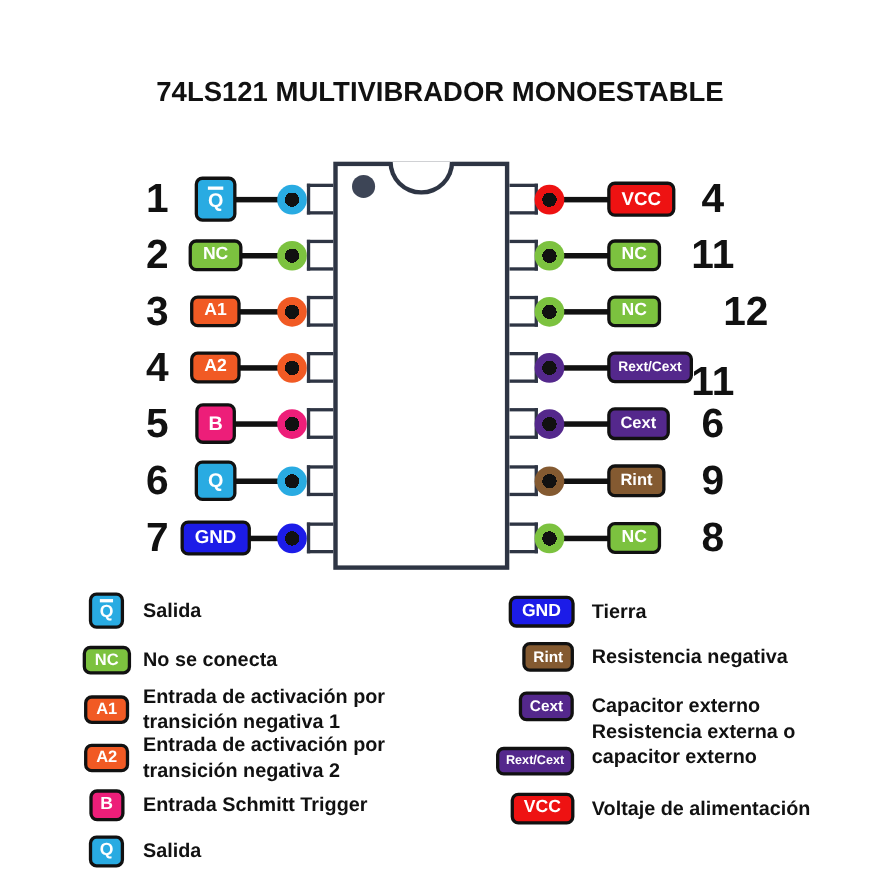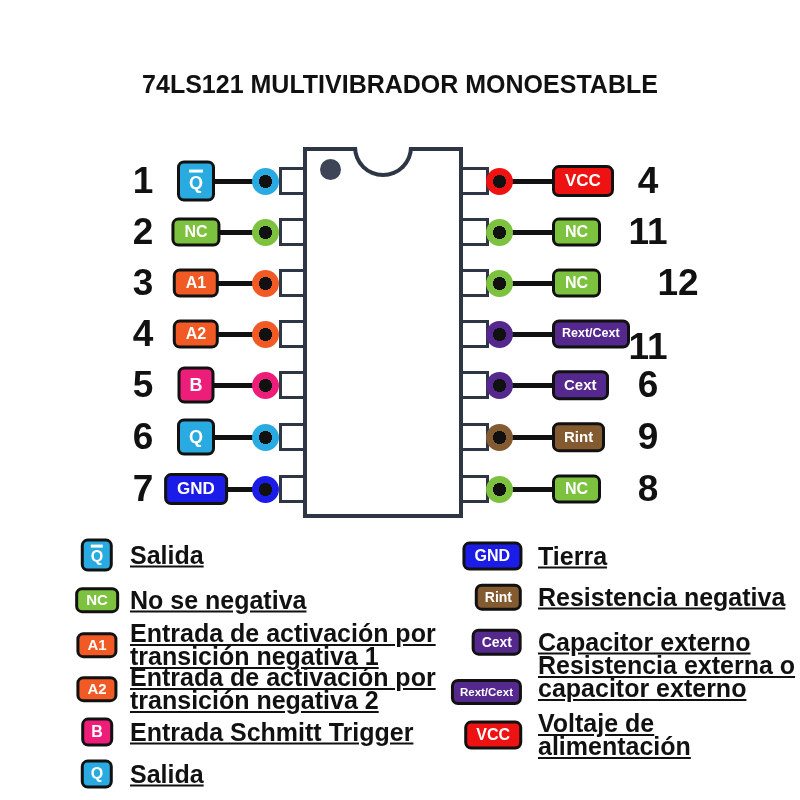--- a/index.html
+++ b/index.html
@@ -19,22 +19,22 @@
   .pin-num{position:absolute;width:60px;text-align:center;font-size:37px;font-weight:800;line-height:40px;}
   .wire{position:absolute;height:5px;background:#111;z-index:1;}
   .stub{position:absolute;width:26px;height:28px;background:#fff;box-sizing:border-box;
         border:3.5px solid #2e3544;z-index:2;}
   .stub.l{border-right:none;}
   .stub.r{border-left:none;}
   .dot{position:absolute;width:27px;height:27px;border-radius:50%;z-index:2;}
   .badge{position:absolute;z-index:4;color:#fff;font-weight:800;border:3px solid #111;
          border-radius:7px;white-space:nowrap;line-height:1.05;text-align:center;}
   .ov{display:inline-block;border-top:3px solid #fff;padding-top:1px;line-height:1;}
-  .leg-text{position:absolute;font-size:25px;font-weight:800;line-height:23px;
-            white-space:pre-line;transform:translateY(-50%);text-decoration:underline;}
+  .leg-text{position:absolute;font-size:18px;font-weight:800;line-height:23px;
+            white-space:pre-line;transform:translateY(-50%);}
 </style>
 </head>
 <body>
 
 <div class="canvas">
   <div class="subtitle sub1">74LS121 MULTIVIBRADOR MONOESTABLE</div>
 
   <div class="chip">
     <div class="notch"></div>
     <div class="p1dot"></div>
@@ -109,21 +109,21 @@
       <div class="stub r" style="left: 463px; top: 475px;"></div>
       <div class="dot" style="left: 485.5px; top: 475.5px; background: radial-gradient(circle, rgb(17, 17, 17) 0px, rgb(17, 17, 17) 6.5px, rgb(124, 194, 63) 6.5px, rgb(124, 194, 63) 100%);"></div>
       <div class="wire" style="left: 498px; top: 486.5px; width: 60px; background: rgb(17, 17, 17);"></div>
       <div class="badge" style="left: 552px; top: 489px; transform: translateY(-50%); font-size: 16px; padding: 3px 10px; background: rgb(124, 194, 63);">NC</div>
       <div class="pin-num" style="left: 618px; top: 469px;">8</div>
     </div>
   <div id="legend-layer">
       <div class="badge leg" style="left: 97px; top: 555px; transform: translate(-50%, -50%); font-size: 16px; padding: 3px 7px; background: rgb(41, 171, 226);"><span class="ov">Q</span></div>
       <div class="leg-text" style="left: 130px; top: 555px;">Salida</div>
       <div class="badge leg" style="left: 97px; top: 600px; transform: translate(-50%, -50%); font-size: 15px; padding: 2px 8px; background: rgb(124, 194, 63);">NC</div>
-      <div class="leg-text" style="left: 130px; top: 600px;">No se negativa</div>
+      <div class="leg-text" style="left: 130px; top: 600px;">No se conecta</div>
       <div class="badge leg" style="left: 97px; top: 645px; transform: translate(-50%, -50%); font-size: 15px; padding: 2px 8px; background: rgb(241, 90, 36);">A1</div>
       <div class="leg-text" style="left: 130px; top: 645px;">Entrada de activación por
 transición negativa 1</div>
       <div class="badge leg" style="left: 97px; top: 689px; transform: translate(-50%, -50%); font-size: 15px; padding: 2px 8px; background: rgb(241, 90, 36);">A2</div>
       <div class="leg-text" style="left: 130px; top: 689px;">Entrada de activación por
 transición negativa 2</div>
       <div class="badge leg" style="left: 97px; top: 732px; transform: translate(-50%, -50%); font-size: 16px; padding: 3px 7px; background: rgb(237, 30, 121);">B</div>
       <div class="leg-text" style="left: 130px; top: 732px;">Entrada Schmitt Trigger</div>
       <div class="badge leg" style="left: 97px; top: 774px; transform: translate(-50%, -50%); font-size: 16px; padding: 3px 7px; background: rgb(41, 171, 226);">Q</div>
       <div class="leg-text" style="left: 130px; top: 774px;">Salida</div>

